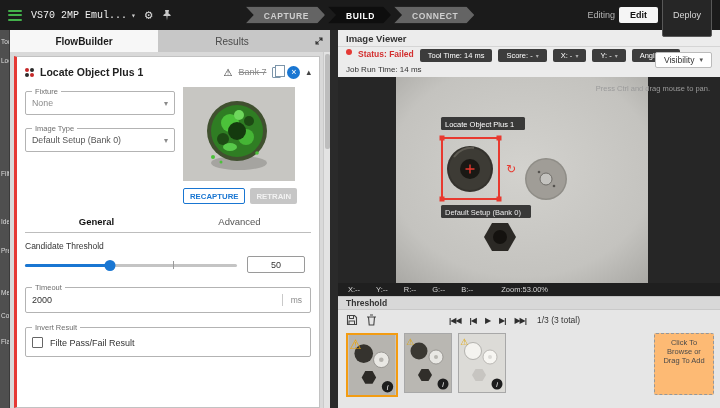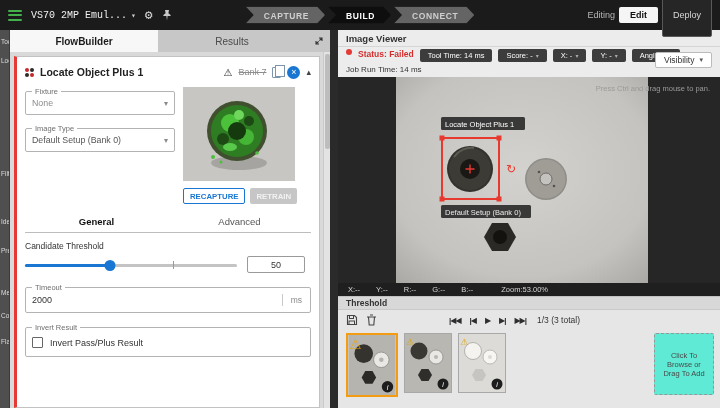--- a/index.html
+++ b/index.html
@@ -119,22 +119,22 @@
   .fs-header { height:14px; flex:0 0 14px; background:#d8d8d8; border-top:1px solid #c2c2c2; border-bottom:1px solid #c9c9c9; display:flex; align-items:center; padding:0 8px; font-size:8.5px; font-weight:bold; color:#333; }
   .fs-controls { height:20px; flex:0 0 20px; display:flex; align-items:center; padding:0 8px; gap:8px; }
   .fs-io { display:flex; gap:8px; align-items:center; }
   .fs-io svg { display:block; cursor:pointer; }
   .fs-play { margin-left:auto; margin-right:auto; display:flex; align-items:center; gap:9px; }
   .pbtn { font-size:8px; font-weight:bold; color:#2e2e2e; letter-spacing:-1px; cursor:pointer; }
   .fs-count { font-size:8.5px; color:#333; margin-left:2px; }
   .fs-thumbs { flex:1; display:flex; align-items:flex-start; gap:6px; padding:3px 6px 0 8px; }
   .fthumb { border:1px solid #a8a8a8; background:#fff; cursor:pointer; line-height:0; }
   .fthumb.selected { border:2px solid #f39c12; }
-  .dropzone { margin-left:auto; width:60px; height:62px; border:1px dashed #979797; border-radius:2px; background:#5eead4;
-              display:flex; align-items:center; justify-content:center; text-align:center; font-size:7.5px; color:#4a4a4a; padding:4px; cursor:pointer; }
+  .dropzone { margin-left:auto; width:60px; height:62px; border:1px dashed #979797; border-radius:2px; background:#fdba74;
+              display:flex; align-items:flex-start; justify-content:center; text-align:center; font-size:7.5px; color:#4a4a4a; padding:4px; cursor:pointer; }
   svg { font-family:inherit; }
 </style>
 </head>
 <body>
 
 <div class="app">
 
   <header class="topbar">
     <div class="tb-left">
       <div class="hamburger">
@@ -273,21 +273,21 @@
           <div class="inrow">
             <input class="txt" value="2000" style="">
             <span class="unit">ms</span>
           </div>
         </fieldset>
 
         <fieldset class="wide">
           <legend>Invert Result</legend>
           <div class="chkrow">
             <span class="chkbox"></span>
-            <span class="chklabel">Invert Pass/Plus Result</span>
+            <span class="chklabel">Filte Pass/Fail Result</span>
           </div>
         </fieldset>
 
       </div>
 
       <div class="scrolltrack">
           <div class="scrollthumb"></div>
         </div>
     </section>
 

